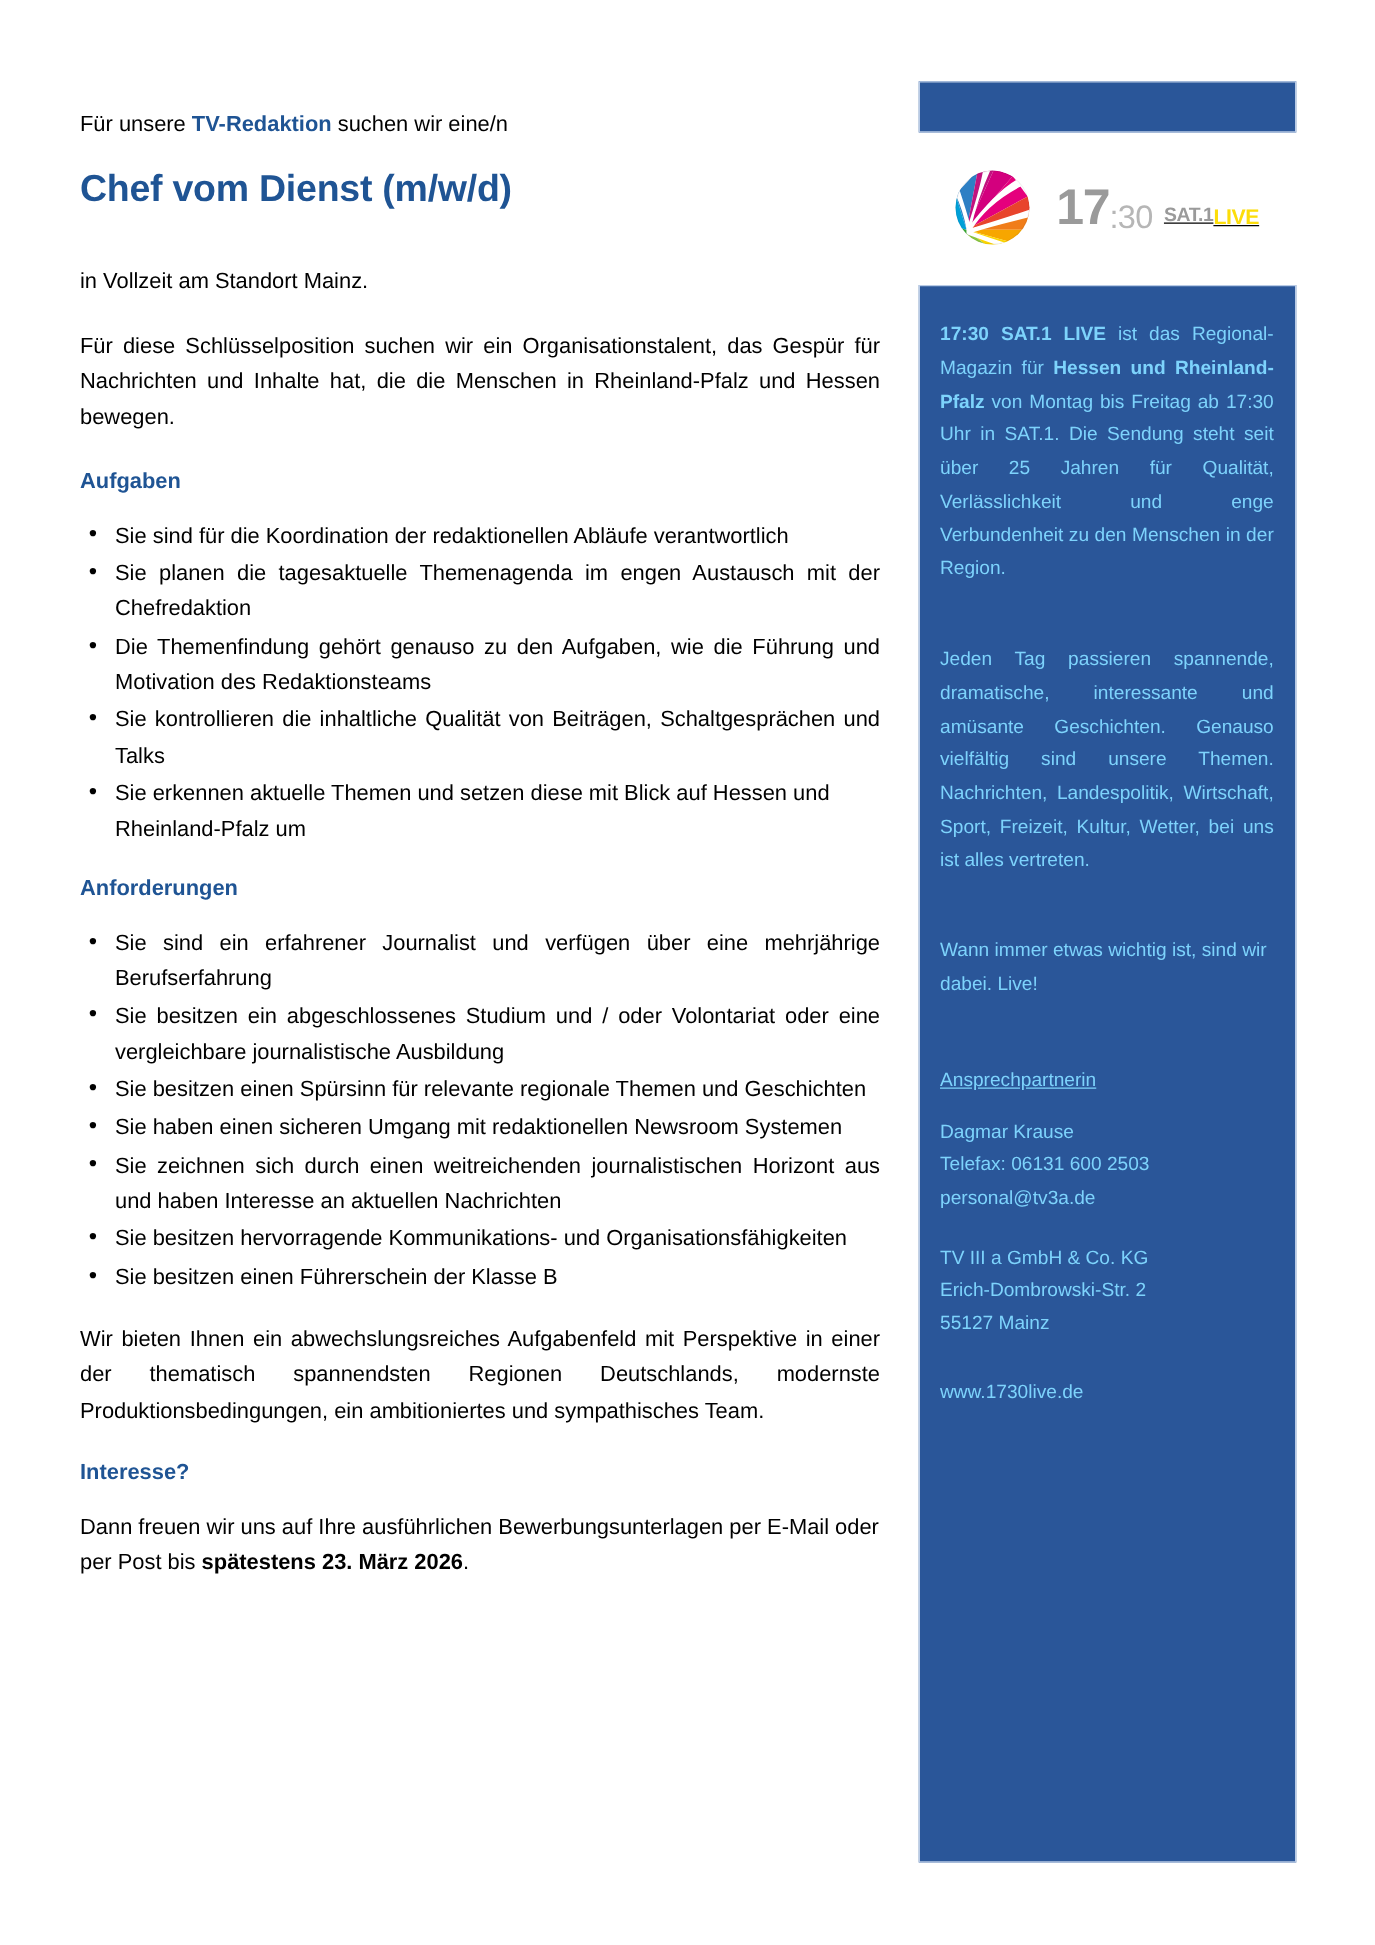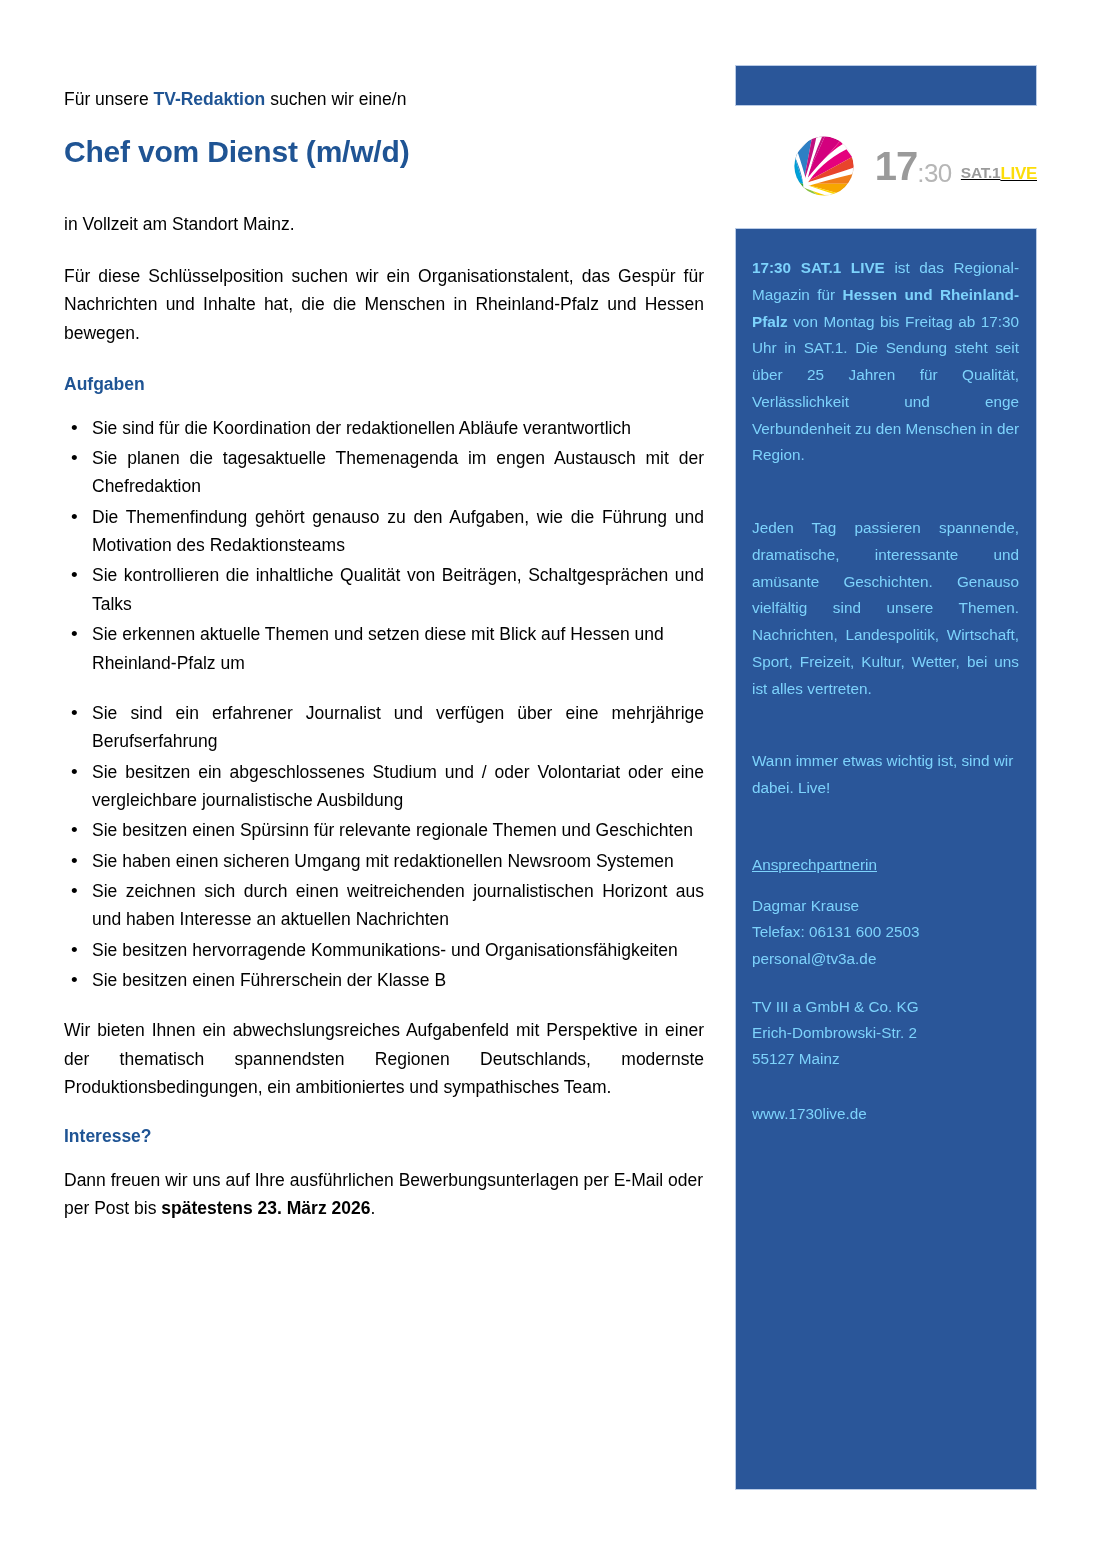--- a/index.html
+++ b/index.html
@@ -97,21 +97,20 @@
   .logo-zone {
     position: absolute;
     left: 735px;
     top: 110px;
     width: 302px;
     height: 112px;
     background: #ffffff;
     display: flex;
     align-items: center;
     padding-left: 22px;
-    justify-content: flex-end;
   }
 
   .logo-ball { width: 74px; height: 74px; flex: 0 0 74px; }
 
   .logo-text {
     margin-left: 14px;
     display: flex;
     align-items: flex-end;
     line-height: 1;
   }
@@ -201,20 +200,21 @@
 
     <h2 class="section">Aufgaben</h2>
     <ul class="bullets">
       <li>Sie sind für die Koordination der redaktionellen Abläufe verantwortlich</li>
       <li>Sie planen die tagesaktuelle Themenagenda im engen Austausch mit der Chefredaktion</li>
       <li>Die Themenfindung gehört genauso zu den Aufgaben, wie die Führung und Motivation des Redaktionsteams</li>
       <li>Sie kontrollieren die inhaltliche Qualität von Beiträgen, Schaltgesprächen und Talks</li>
       <li class="noj">Sie erkennen aktuelle Themen und setzen diese mit Blick auf Hessen und Rheinland-Pfalz um</li>
     </ul>
 
+    <h2 class="section">Anforderungen</h2>
     <ul class="bullets">
       <li>Sie sind ein erfahrener Journalist und verfügen über eine mehrjährige Berufserfahrung</li>
       <li>Sie besitzen ein abgeschlossenes Studium und / oder Volontariat oder eine vergleichbare journalistische Ausbildung</li>
       <li>Sie besitzen einen Spürsinn für relevante regionale Themen und Geschichten</li>
       <li class="noj">Sie haben einen sicheren Umgang mit redaktionellen Newsroom Systemen</li>
       <li>Sie zeichnen sich durch einen weitreichenden journalistischen Horizont aus und haben Interesse an aktuellen Nachrichten</li>
       <li>Sie besitzen hervorragende Kommunikations- und Organisationsfähigkeiten</li>
       <li class="noj">Sie besitzen einen Führerschein der Klasse B</li>
     </ul>
 

